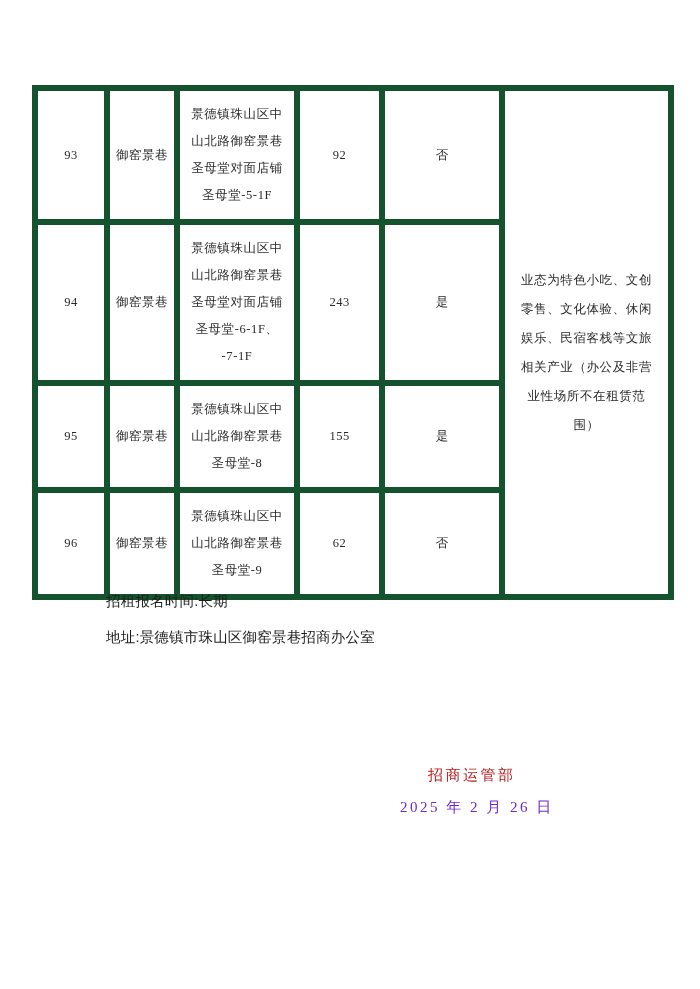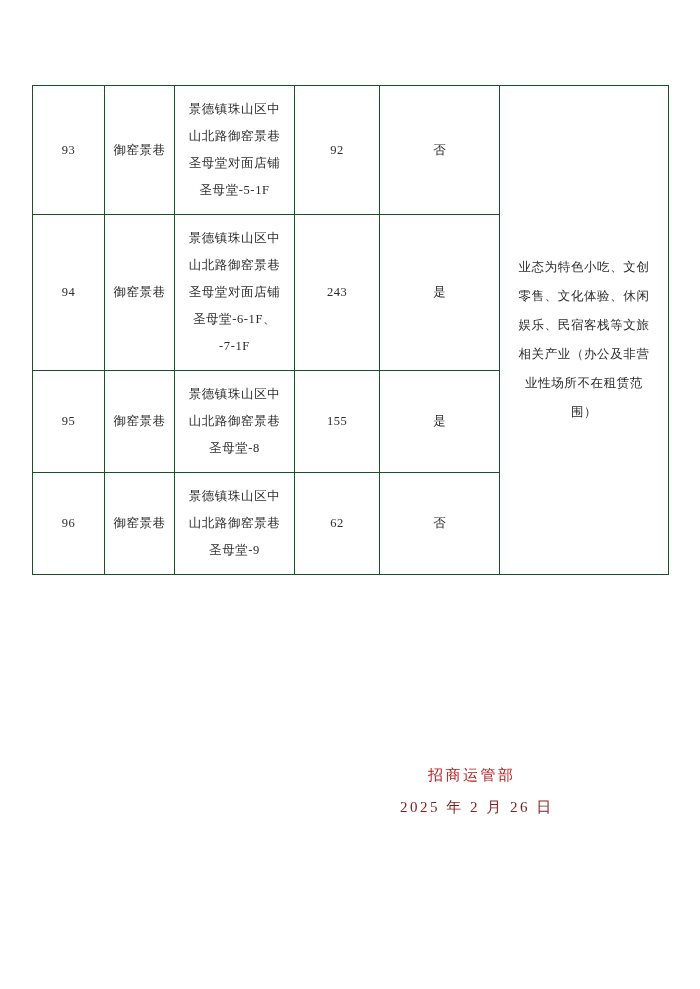--- a/index.html
+++ b/index.html
@@ -28,21 +28,21 @@
     left: 32px;
     top: 85px;
     width: 636px;
   }
   table.listing {
     border-collapse: collapse;
     width: 636px;
     table-layout: fixed;
   }
   table.listing td {
-    border: 1px solid #14532d;
+    border: 6px solid #14532d;
     font-family: "Liberation Serif", "DejaVu Serif", serif;
     color: #2b2b2b;
     text-align: center;
     vertical-align: middle;
     padding: 0;
     font-size: 12.5px;
   }
   col.c-idx    { width: 72px; }
   col.c-name   { width: 70px; }
   col.c-addr   { width: 120px; }
@@ -133,21 +133,21 @@
     font-size: 15px;
     color: #b91c1c;
     letter-spacing: 2.5px;
     padding-left: 48px;
     line-height: 30px;
     white-space: nowrap;
   }
   .sign-date {
     font-family: "Liberation Serif", "DejaVu Serif", serif;
     font-size: 15px;
-    color: #7f1d1d;
+    color: #6d28d9;
     letter-spacing: 2.5px;
     padding-left: 20px;
     line-height: 34px;
     white-space: nowrap;
   }
 
   
   .page-footer {
     position: absolute;
     left: 0;
@@ -244,20 +244,22 @@
           </td>
           <td class="cell-area">62</td>
           <td class="cell-state">否</td>
         </tr>
 
       </tbody>
     </table>
   </div>
 
   <div class="info-block">
+    <div class="info-line">招租报名时间:长期</div>
+    <div class="info-line">地址:景德镇市珠山区御窑景巷招商办公室</div>
   </div>
 
   <div class="sign-block">
     <div class="sign-dept">招商运管部</div>
     <div class="sign-date">2025 年 2 月 26 日</div>
   </div>
 
 
 </div>
 

